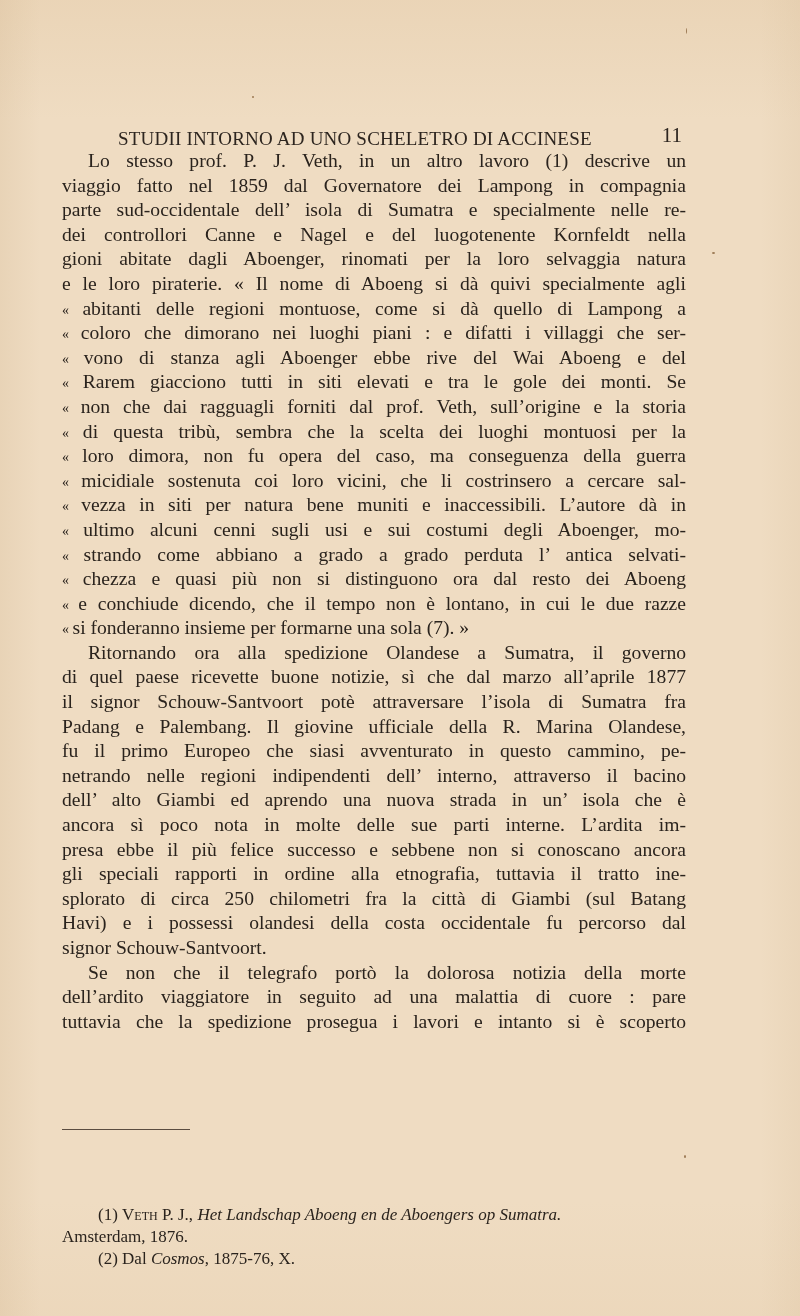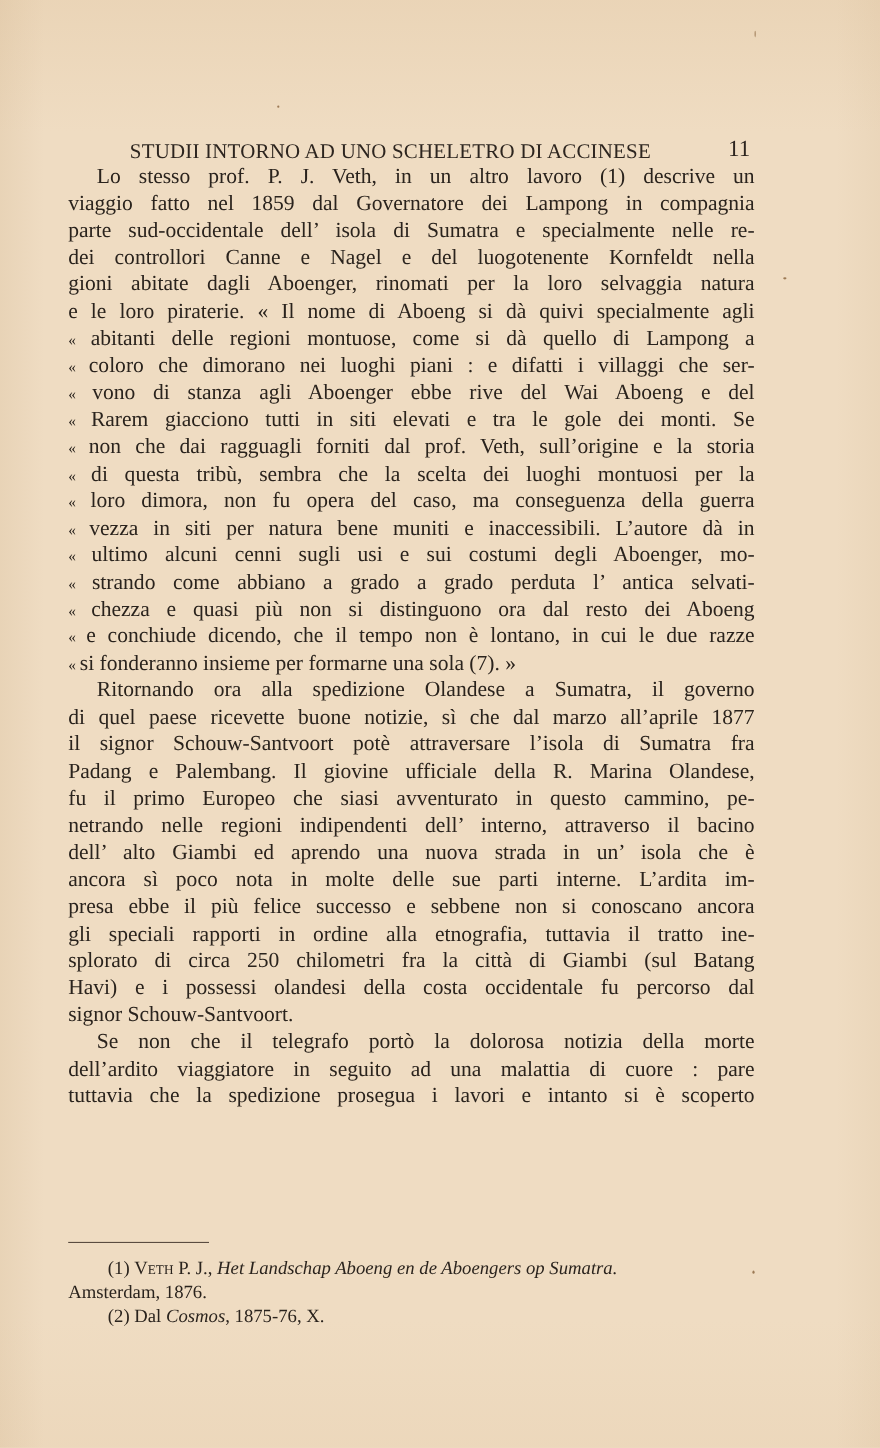--- a/index.html
+++ b/index.html
@@ -86,21 +86,21 @@
     position: absolute;
     left: 0;
     top: 1129px;
     width: 128px;
     height: 1px;
     background: #5a4c40;
   }
   .footnotes {
     position: absolute;
     left: 0;
-    top: 1142px;
+    top: 1204px;
     width: 624px;
   }
   .fn {
     display: block;
     height: 22px;
     line-height: 22px;
     font-family: "Liberation Serif", serif;
     font-size: 17px;
     white-space: nowrap;
   }
@@ -136,20 +136,21 @@
         <span class="line"><span>dei controllori </span><span class="it">Canne</span><span> e </span><span class="it">Nagel</span><span> e del luogotenente </span><span class="it">Kornfeldt</span><span> nella</span></span>
         <span class="line"><span>gioni abitate dagli Aboenger, rinomati per la loro selvaggia natura</span></span>
         <span class="line"><span>e le loro piraterie. « Il nome di Aboeng si dà quivi specialmente agli</span></span>
         <span class="line quoted"><span>abitanti delle regioni montuose, come si dà quello di Lampong a</span></span>
         <span class="line quoted"><span>coloro che dimorano nei luoghi piani : e difatti i villaggi che ser-</span></span>
         <span class="line quoted"><span>vono di stanza agli Aboenger ebbe rive del Wai Aboeng e del</span></span>
         <span class="line quoted"><span>Rarem giacciono tutti in siti elevati e tra le gole dei monti. Se</span></span>
         <span class="line quoted"><span>non che dai ragguagli forniti dal prof. </span><span class="it">Veth</span><span>, sull’origine e la storia</span></span>
         <span class="line quoted"><span>di questa tribù, sembra che la scelta dei luoghi montuosi per la</span></span>
         <span class="line quoted"><span>loro dimora, non fu opera del caso, ma conseguenza della guerra</span></span>
+        <span class="line quoted"><span>micidiale sostenuta coi loro vicini, che li costrinsero a cercare sal-</span></span>
         <span class="line quoted"><span>vezza in siti per natura bene muniti e inaccessibili. L’autore dà in</span></span>
         <span class="line quoted"><span>ultimo alcuni cenni sugli usi e sui costumi degli Aboenger, mo-</span></span>
         <span class="line quoted"><span>strando come abbiano a grado a grado perduta l’ antica selvati-</span></span>
         <span class="line quoted"><span>chezza e quasi più non si distinguono ora dal resto dei Aboeng</span></span>
         <span class="line quoted"><span>e conchiude dicendo, che il tempo non è lontano, in cui le due razze</span></span>
         <span class="line quoted last"><span>si fonderanno insieme per formarne una sola (7). »</span></span>
       </div>
       <div>
         <span class="line indent"><span>Ritornando ora alla spedizione Olandese a Sumatra, il governo</span></span>
         <span class="line"><span>di quel paese ricevette buone notizie, sì che dal marzo all’aprile 1877</span></span>

